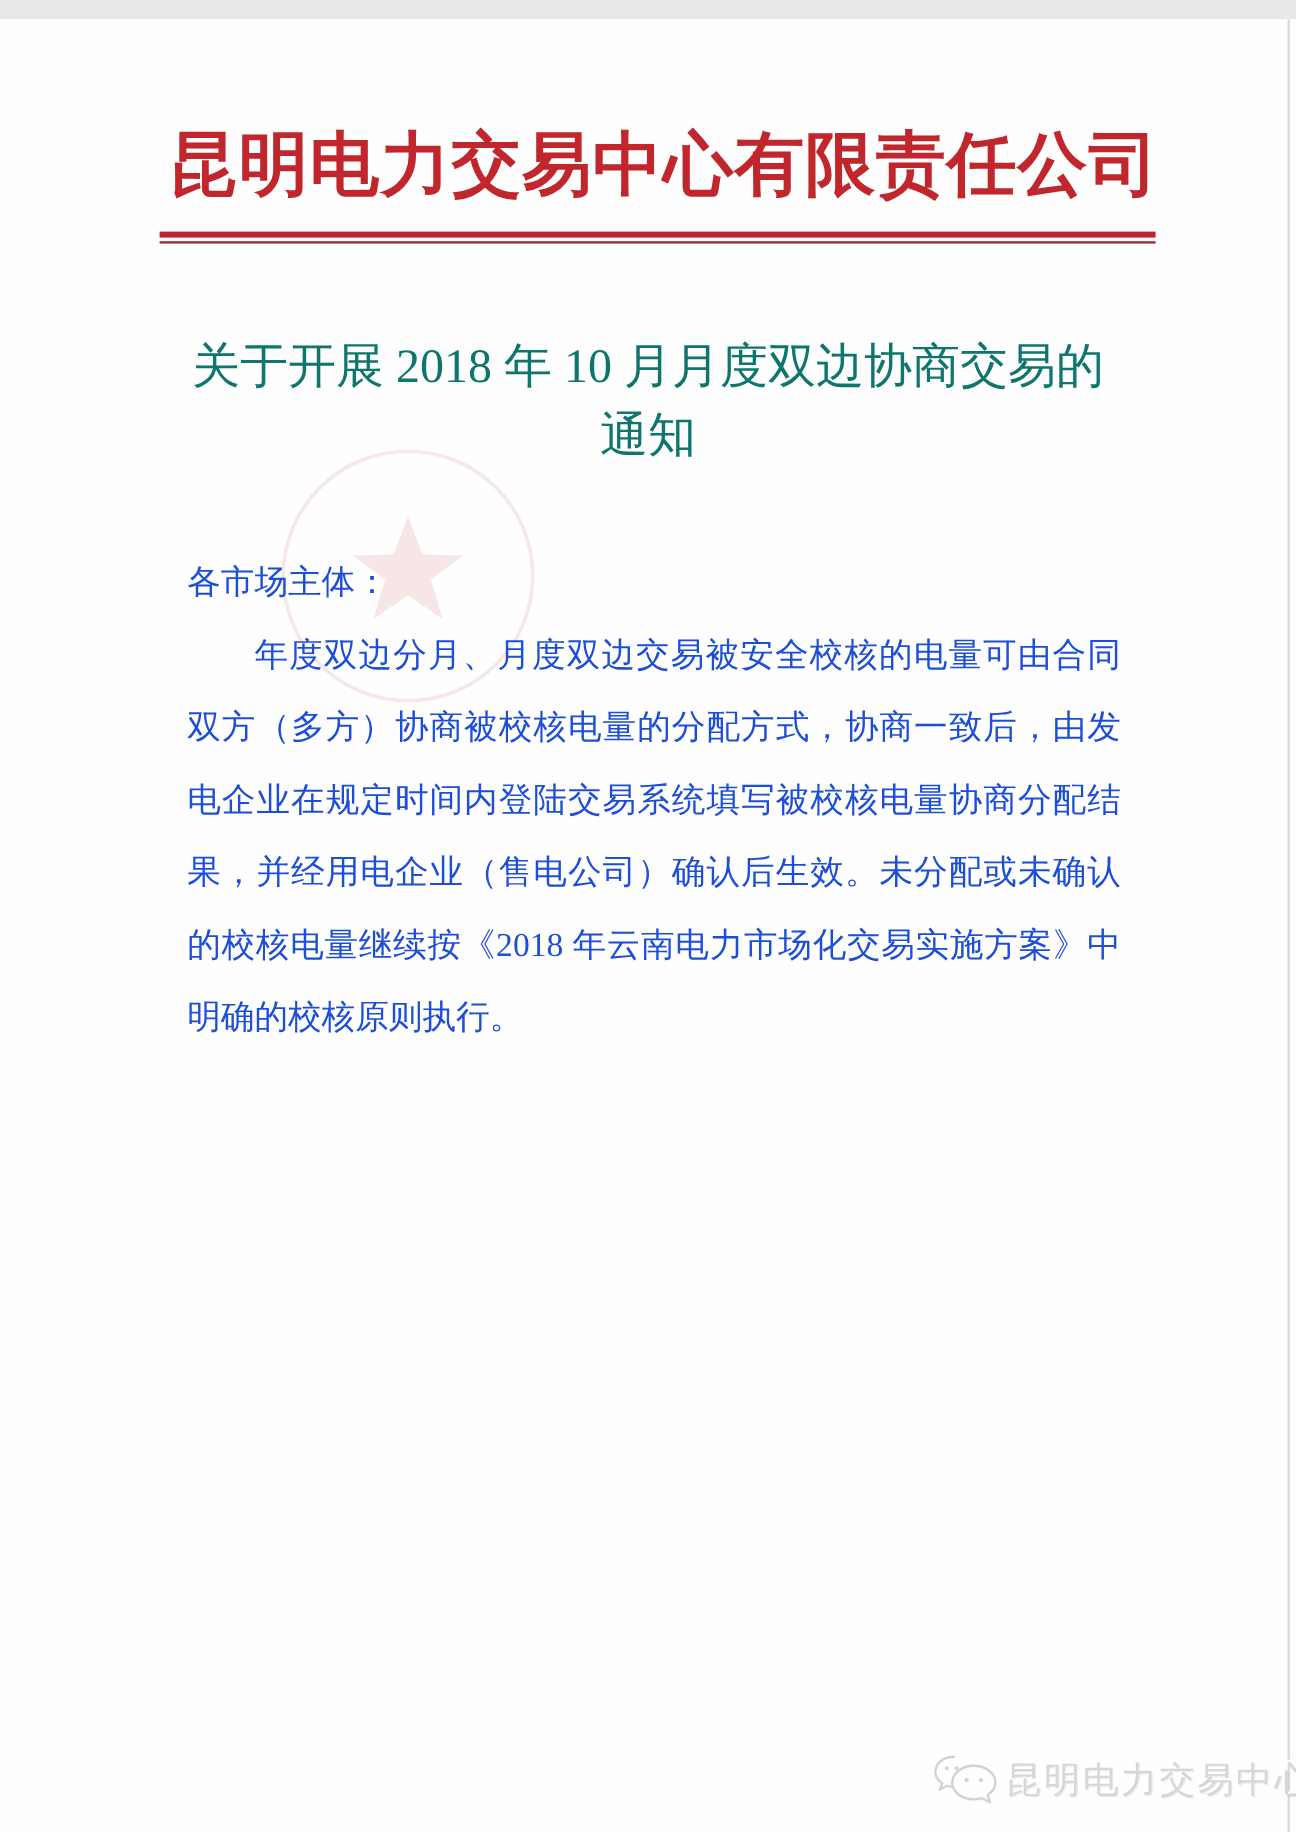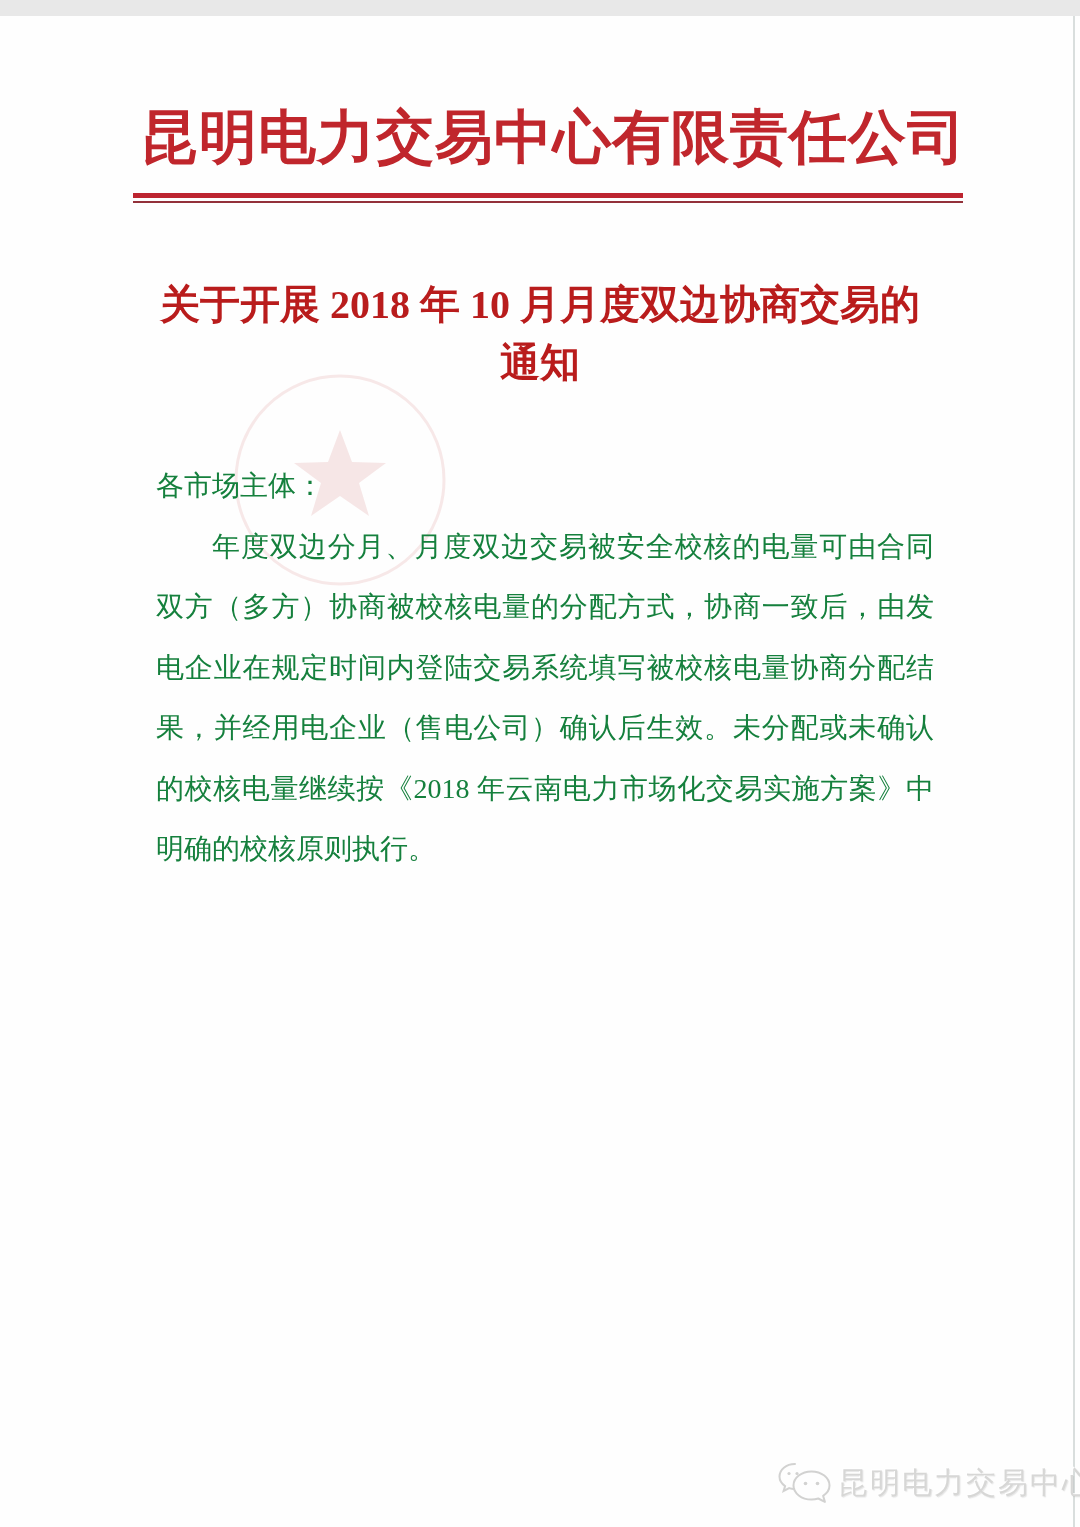--- a/index.html
+++ b/index.html
@@ -23,33 +23,33 @@
     font-size:58px; font-weight:bold; color:#c0262c;
     letter-spacing:1px; line-height:1.1;
   }
   .header-rule { position:absolute; top:177px; left:133px; width:830px; }
   .rule-thick { height:5px; background:#bd2430; }
   .rule-gap   { height:3px; background:transparent; }
   .rule-thin  { height:2px; background:#93313a; }
   
   .doc-title {
     position:absolute; top:260px; left:140px; width:800px;
-    text-align:center; color:#b91c1c;
-    font-size:40px; font-weight:bold; line-height:58px;
+    text-align:center; color:#0f766e;
+    font-size:40px; font-weight:normal; line-height:58px;
   }
   .doc-title div { white-space:nowrap; }
   
   .stamp {
     position:absolute; left:222px; top:352px;
     pointer-events:none;
   }
   
   .doc-body {
     position:absolute; top:440px; left:156px; width:778px;
-    font-size:28px; line-height:60.5px; color:#15803d;
+    font-size:28px; line-height:60.5px; color:#1d4ed8;
     text-align:justify;
   }
   .doc-body p { margin:0; }
   .doc-body p.para { text-indent:2em; }
   
   .footer-watermark {
     position:absolute; left:776px; top:1443px;
     display:flex; align-items:center; gap:6px;
     color:#d7d7d6; font-size:30px; letter-spacing:2px;
     white-space:nowrap;

